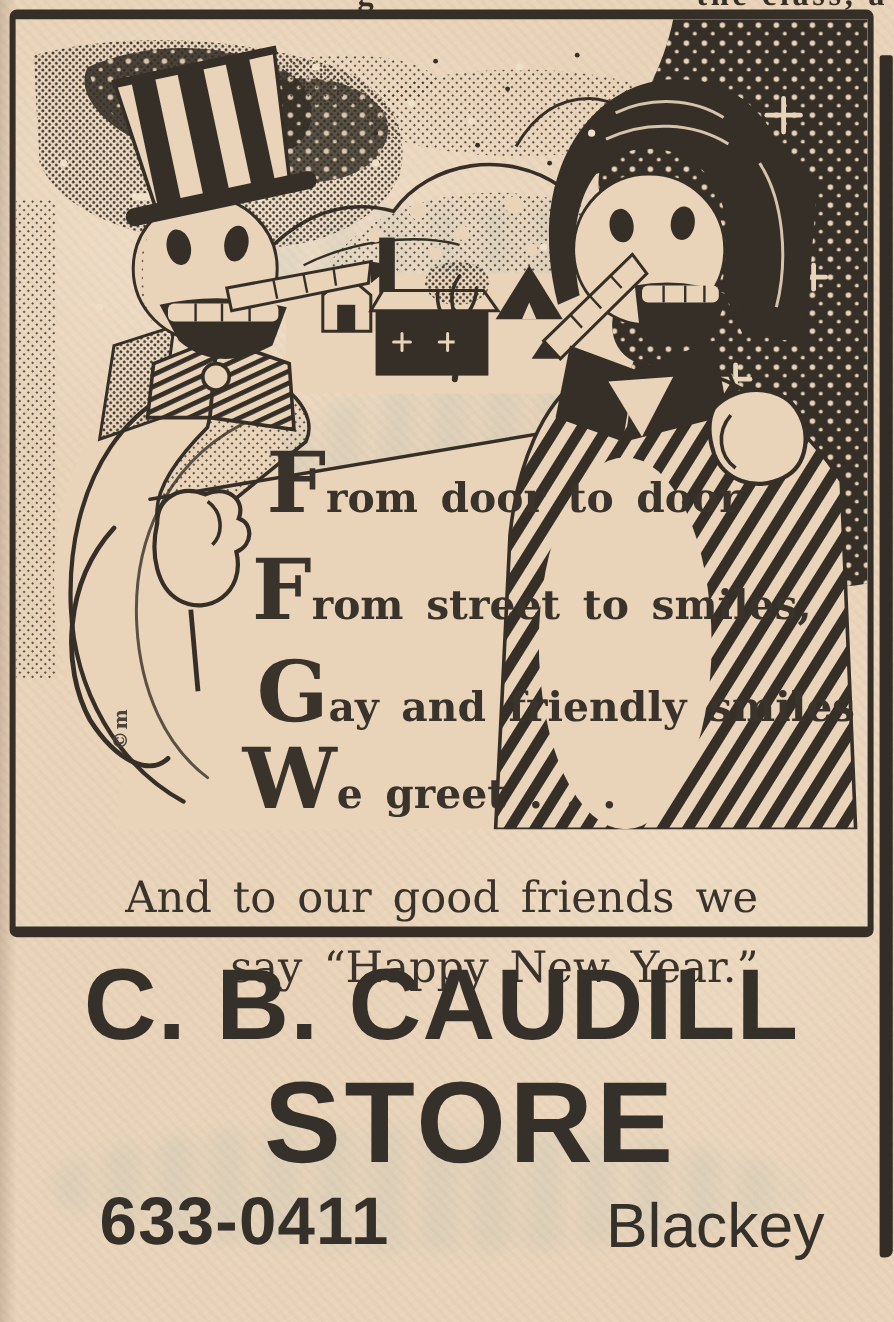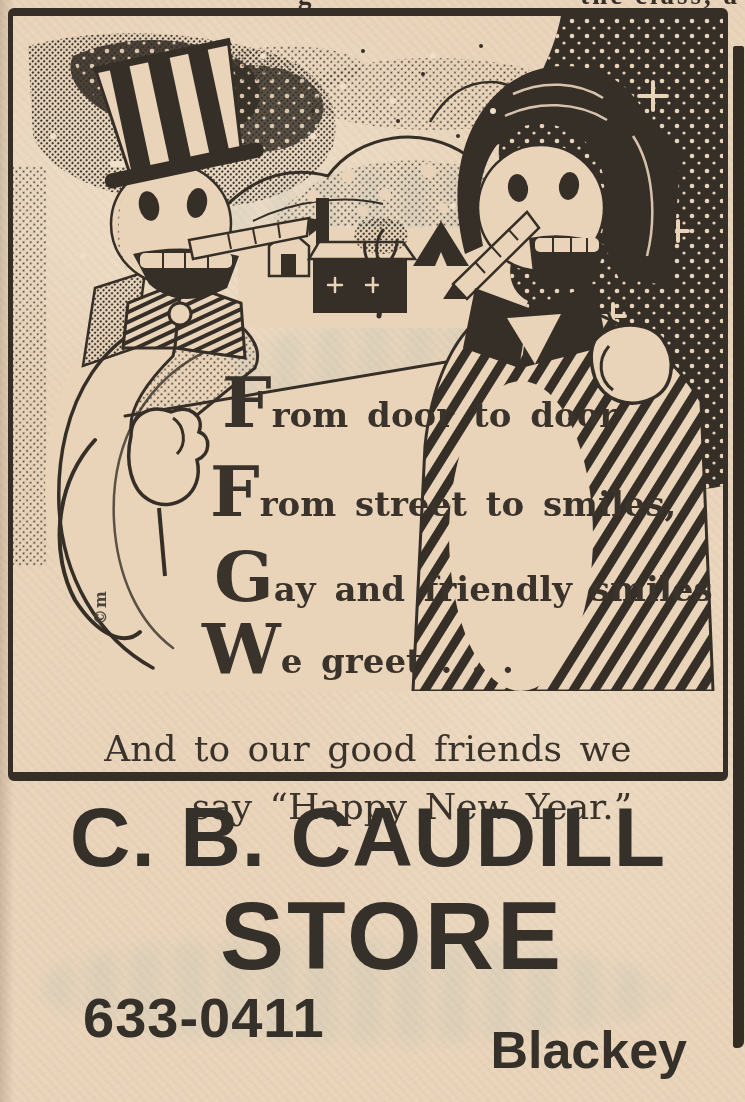--- a/index.html
+++ b/index.html
@@ -50,22 +50,22 @@
   .cl1{top:715px;}
   .cl2{top:773px;margin-left:44px;}
 
   .store-title{position:absolute; left:0; width:710px; text-align:center; font-weight:bold;
     font-family:"Liberation Sans", sans-serif; line-height:1; z-index:3; color:#35302a;}
   .st1{top:779px; font-size:84px; letter-spacing:1px;}
   .st2{top:872px; font-size:96px; letter-spacing:3px;margin-left:24px;}
 
   .phone{position:absolute; left:70px; top:974px; font-family:"Liberation Sans", sans-serif;
     font-weight:bold; font-size:56px; line-height:1; z-index:3; letter-spacing:1px; color:#35302a;}
-  .location{position:absolute; right:36px; top:1008px; font-family:"Liberation Sans", sans-serif;
-    font-weight:bold; font-size:52px; line-height:1; z-index:3; color:#35302a;}
+  .location{position:absolute; right:36px; top:980px; font-family:"Liberation Sans", sans-serif;
+    font-weight:normal; font-size:52px; line-height:1; z-index:3; color:#35302a;}
 
   .artist-mark{position:absolute; left:70px; top:582px; transform:rotate(-90deg);
     font-size:16px; font-weight:bold; letter-spacing:1px; z-index:3; color:#4a443c;}
 
   .col-rule{position:absolute; left:733px; top:46px; width:11px; height:1002px;
     background:#332d26; border-radius:2px 2px 6px 3px; z-index:4;}
 </style>
 </head>
 <body>
 

